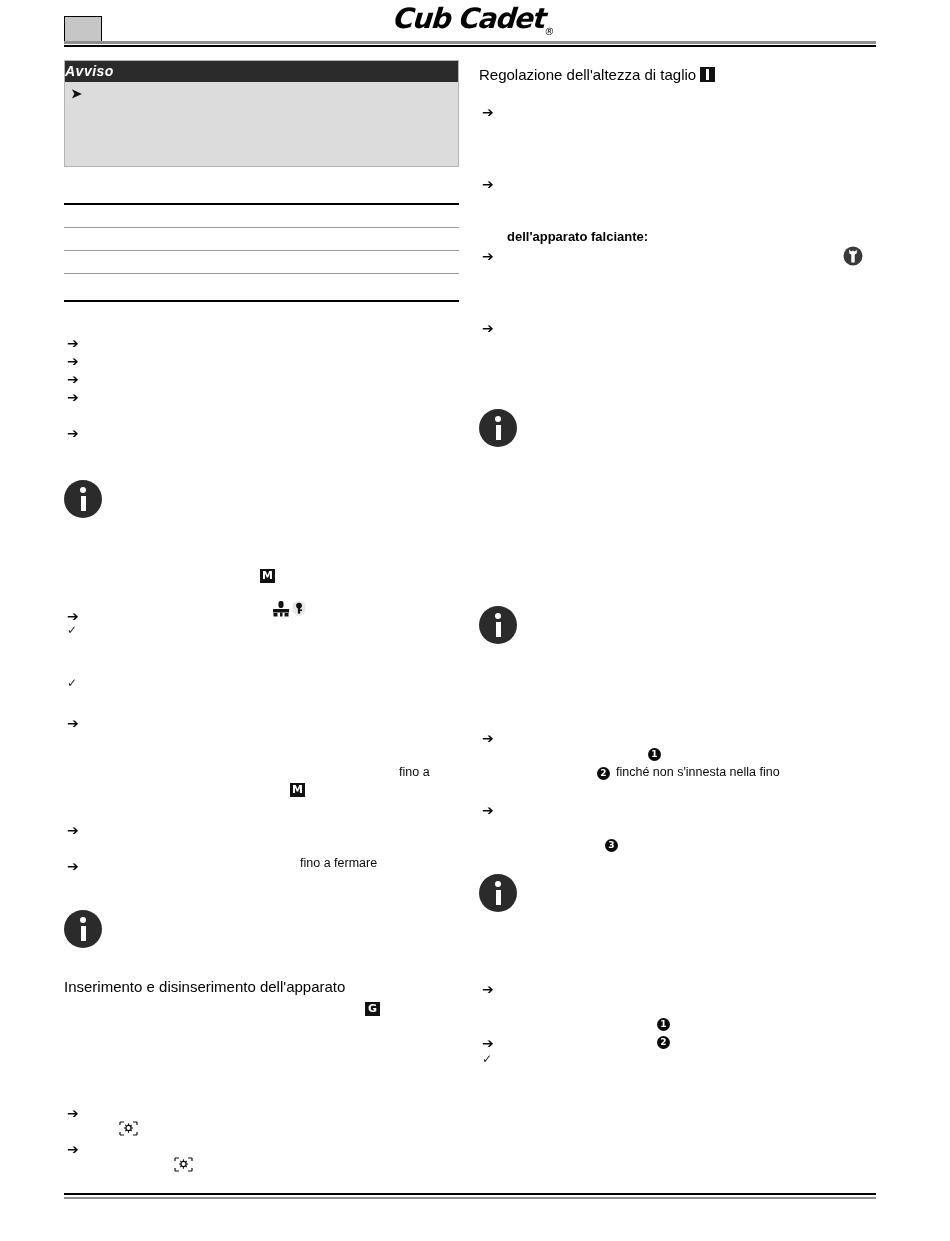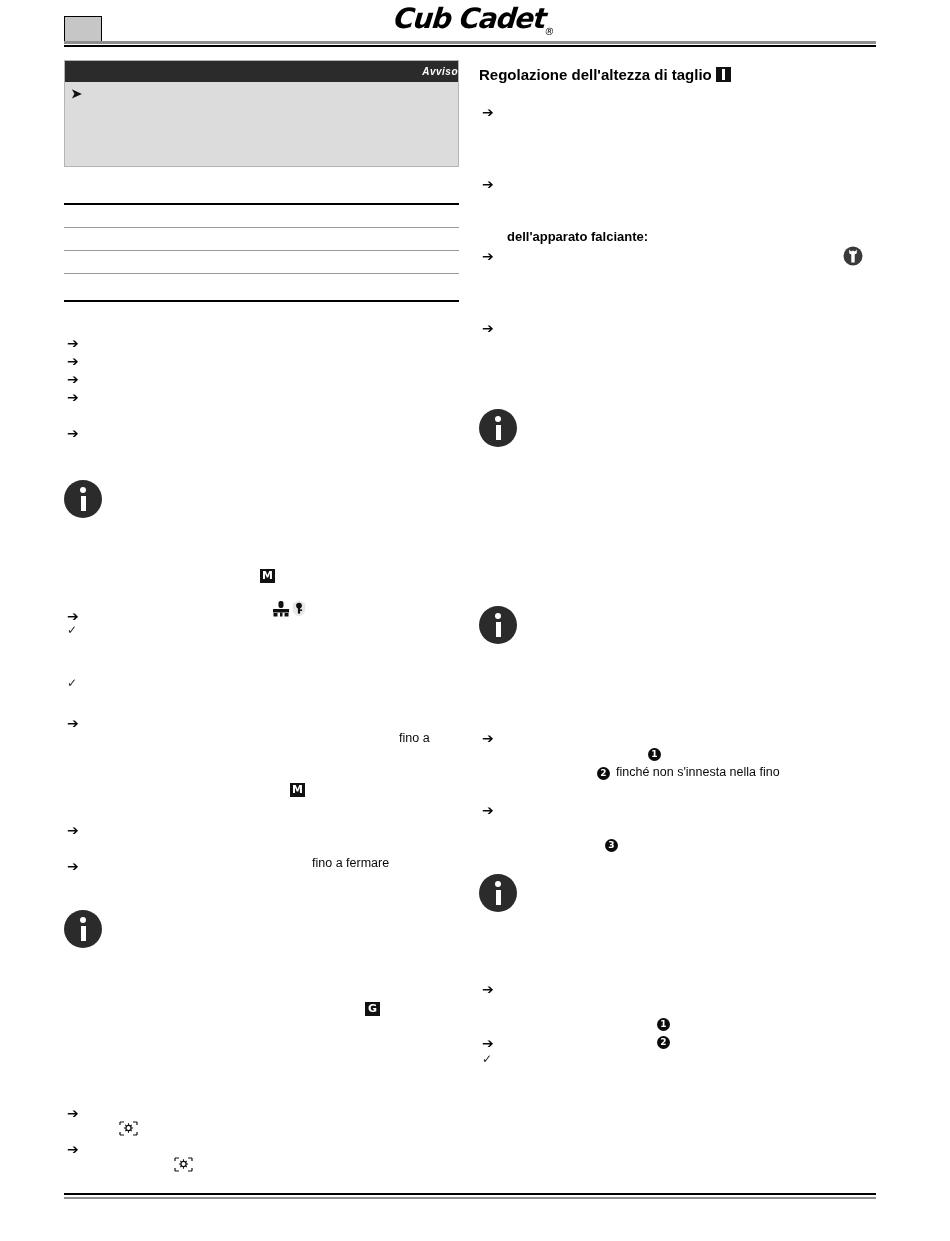--- a/index.html
+++ b/index.html
@@ -121,24 +121,24 @@
     height: 107px;
     border: 1px solid #b4b4b4;
     box-sizing: border-box;
     background: #dcdcdc;
   }
   .notice-title {
     height: 21px;
     line-height: 21px;
     background: #2b2b2b;
     color: #ffffff;
-    text-align: right;
+    text-align: left;
     font-style: italic;
     font-weight: bold;
-    font-size: 10px;
+    font-size: 14px;
     letter-spacing: 0.5px;
   }
   .notice-body {
     position: relative;
     height: 84px;
     background: #dcdcdc;
   }
   .notice-bullet {
     position: absolute;
     left: 6px;
@@ -216,21 +216,21 @@
     font-size: 12.5px;
     line-height: 15px;
     color: #0a0a0a;
     white-space: nowrap;
   }
 
   
   .heading {
     position: absolute;
     font-size: 15px;
-    font-weight: bold;
+    font-weight: normal;
     line-height: 18px;
     color: #000000;
     white-space: nowrap;
   }
   .subheading {
     position: absolute;
     font-size: 13px;
     font-weight: bold;
     line-height: 16px;
     color: #000000;
@@ -414,31 +414,32 @@
         <path d="M7 0.6 L13.2 3.4 L13.2 9.2 C13.2 13.0 10.6 15.4 7 16.4 C3.4 15.4 0.8 13.0 0.8 9.2 L0.8 3.4 Z" fill="#e8e8e8"></path>
         <circle cx="7" cy="5.6" r="2.9" fill="#111"></circle>
         <rect x="5.9" y="7.6" width="2.2" height="6.0" fill="#111"></rect>
         <rect x="8.1" y="9.4" width="2.0" height="1.6" fill="#111"></rect>
       </svg>
     </span>
 
     <span class="check" style="left:3px; top:617px;">✓</span>
 
     <span class="arrow" style="left:3px; top:656px;">➔</span>
-    <span class="frag" style="left:335px; top:671px;">fino a</span>
+    <span class="frag" style="left:335px; top:705px;">fino a</span>
 
     <span class="ref-letter standalone" style="left:226px; top:723px;">M</span>
 
     <span class="arrow" style="left:3px; top:763px;">➔</span>
 
     <span class="arrow" style="left:3px; top:799px;">➔</span>
-    <span class="frag" style="left:248px; top:796px;">fino a fermare</span>
+    <span class="frag" style="left:236px; top:796px;">fino a fermare</span>
 
     <div class="info-icon" style="left:0px; top:850px;"></div>
 
+    <div class="heading" style="left:0px; top:918px;">Inserimento e disinserimento dell'apparato</div>
     <span class="ref-letter standalone" style="left:301px; top:942px;">G</span>
 
     <span class="arrow" style="left:3px; top:1046px;">➔</span>
     <span class="blade-box" style="left:55px; top:1061px;">
       <svg width="19" height="15" viewBox="0 0 19 15">
         <path d="M1 1 L1 4 M1 1 L5 1 M18 1 L18 4 M18 1 L14 1" stroke="#111" stroke-width="1.2" fill="none"></path>
         <path d="M1 11 L1 14 M1 14 L5 14 M18 11 L18 14 M18 14 L14 14" stroke="#111" stroke-width="1.2" fill="none"></path>
         <circle cx="9.5" cy="7" r="2.6" fill="none" stroke="#111" stroke-width="1.3"></circle>
         <path d="M9.5 2.2 L9.5 4.2 M9.5 9.8 L9.5 11.8 M4.9 7 L6.7 7 M12.3 7 L14.1 7 M6.3 3.8 L7.6 5.1 M11.4 8.9 L12.7 10.2 M12.7 3.8 L11.4 5.1 M7.6 8.9 L6.3 10.2" stroke="#111" stroke-width="1.1"></path>
       </svg>

